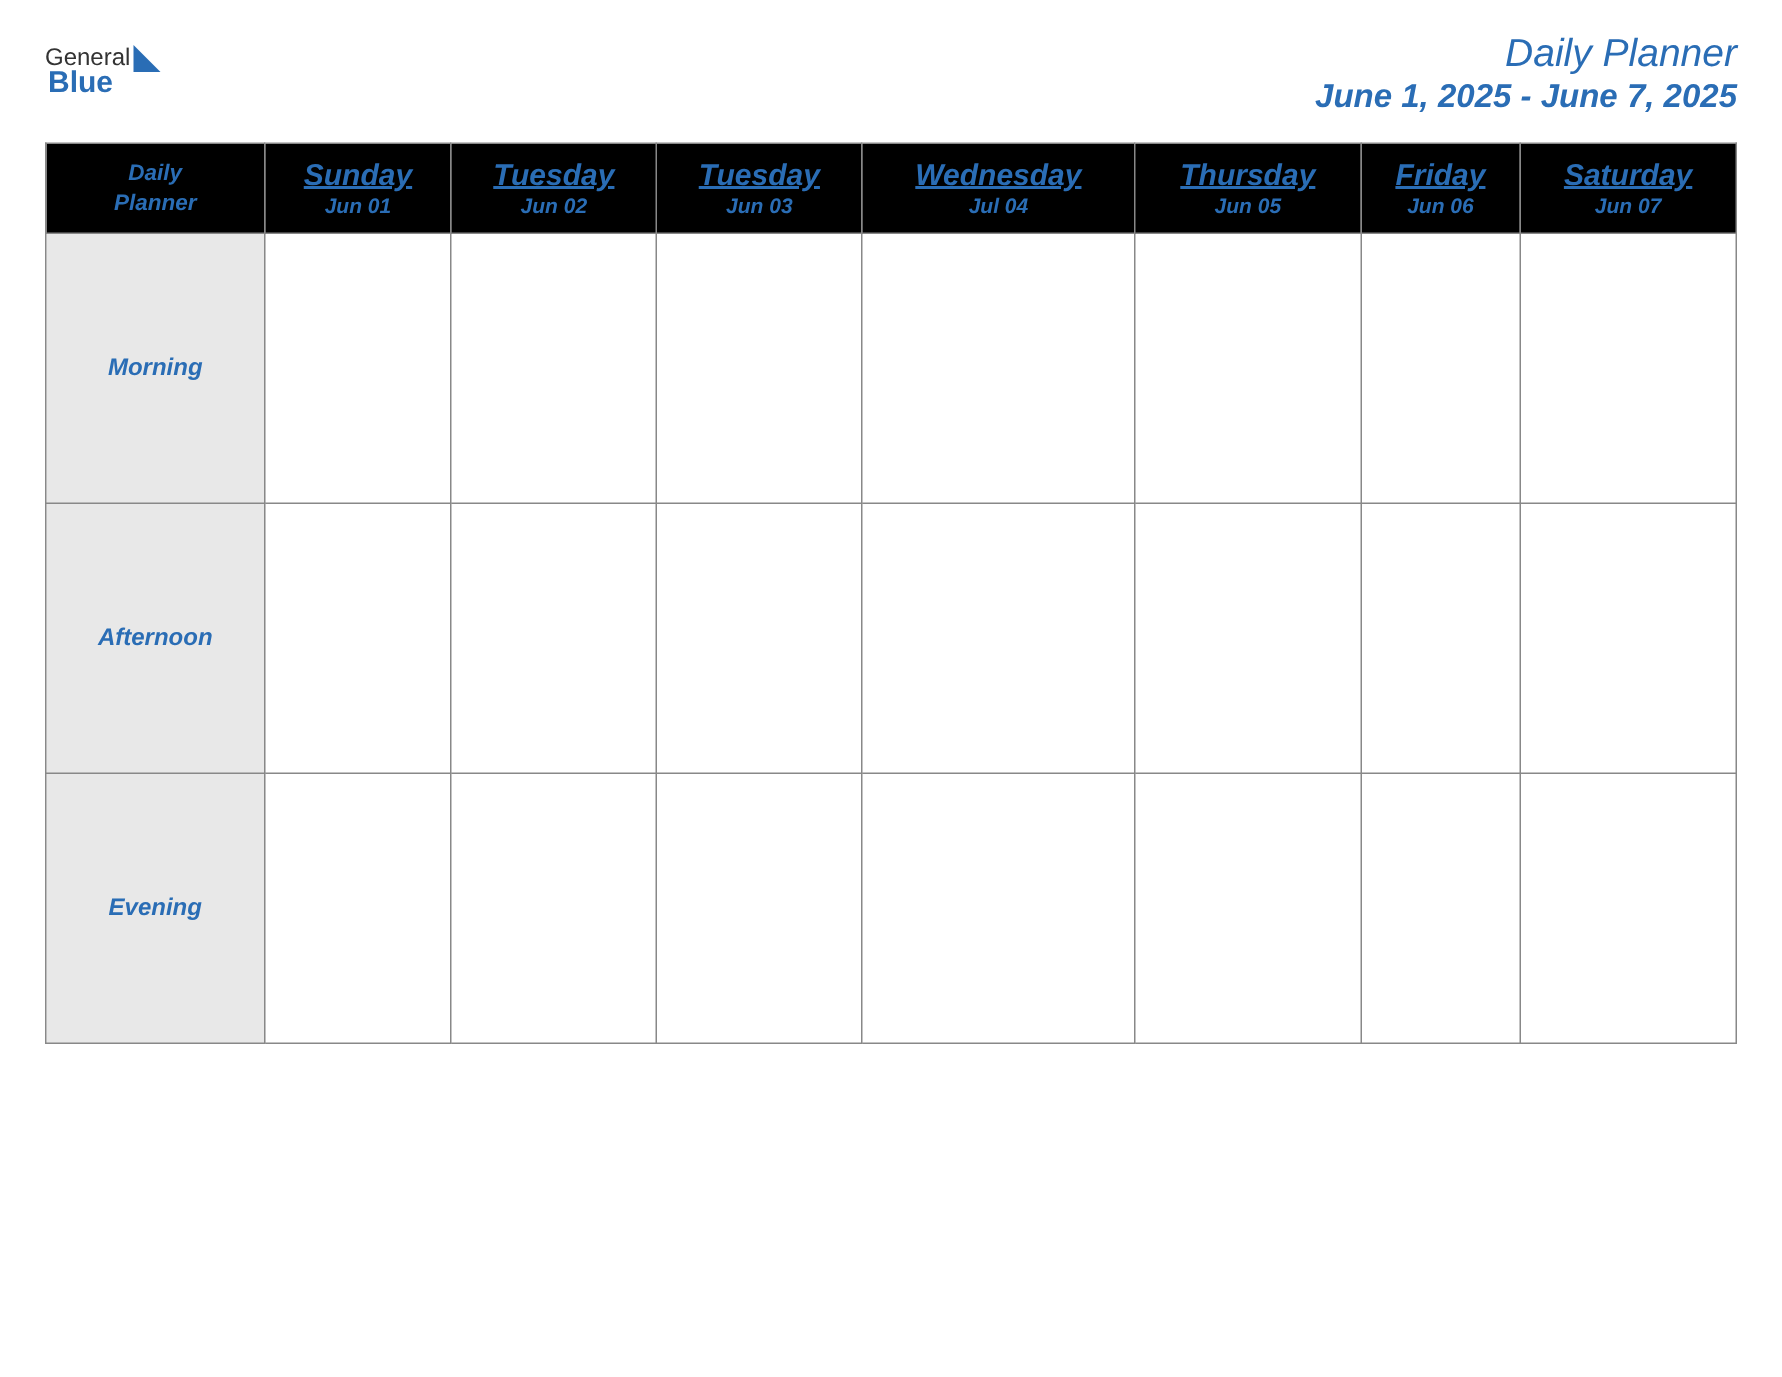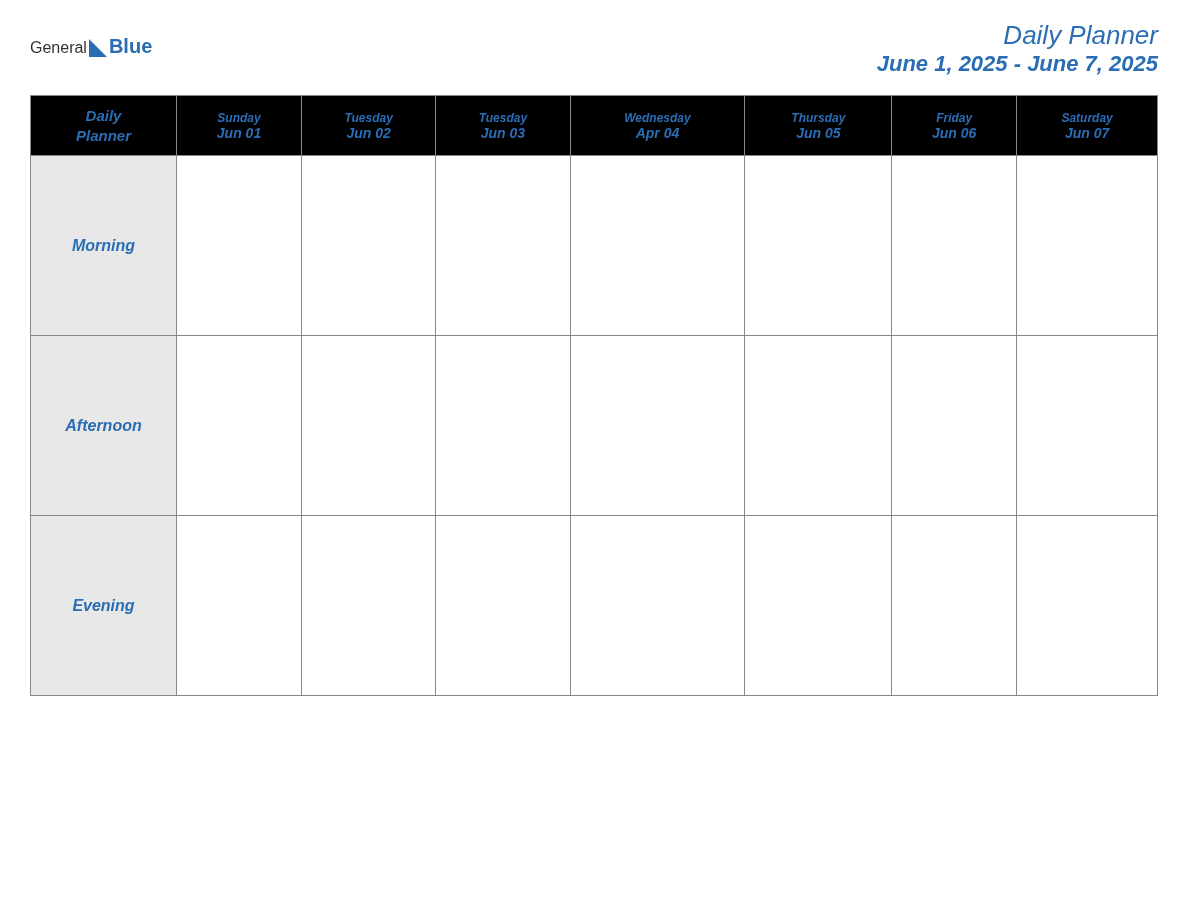--- a/index.html
+++ b/index.html
@@ -34,21 +34,21 @@
       border-left: 18px solid #2a6db5;
       border-top: 18px solid transparent;
       border-bottom: 0px solid transparent;
       display: inline-block;
       margin-left: 2px;
       vertical-align: middle;
     }
 
     .logo-wrapper {
       display: flex;
-      flex-direction: row;
+      flex-direction: column;
       align-items: flex-start;
     }
 
     .logo-top {
       display: flex;
       align-items: center;
     }
 
     .logo-bottom {
       color: #2a6db5;
@@ -92,21 +92,22 @@
       color: #2a6db5;
       font-style: italic;
       font-weight: bold;
       text-align: center;
       padding: 10px 5px;
       font-size: 15px;
     }
 
     .header-row th .day-name {
       display: block;
-      font-size: 12px;
+      font-size: 20px;
+      text-decoration: underline;
     }
 
     .header-row th .day-date {
       display: block;
       font-size: 14px;
     }
 
     .time-label-cell {
       background-color: #e8e8e8;
       color: #2a6db5;
@@ -174,21 +175,21 @@
       <th>
         <span class="day-name">Tuesday</span>
         <span class="day-date">Jun 02</span>
       </th>
       <th>
         <span class="day-name">Tuesday</span>
         <span class="day-date">Jun 03</span>
       </th>
       <th>
         <span class="day-name">Wednesday</span>
-        <span class="day-date">Apr 04</span>
+        <span class="day-date">Jul 04</span>
       </th>
       <th>
         <span class="day-name">Thursday</span>
         <span class="day-date">Jun 05</span>
       </th>
       <th>
         <span class="day-name">Friday</span>
         <span class="day-date">Jun 06</span>
       </th>
       <th>

